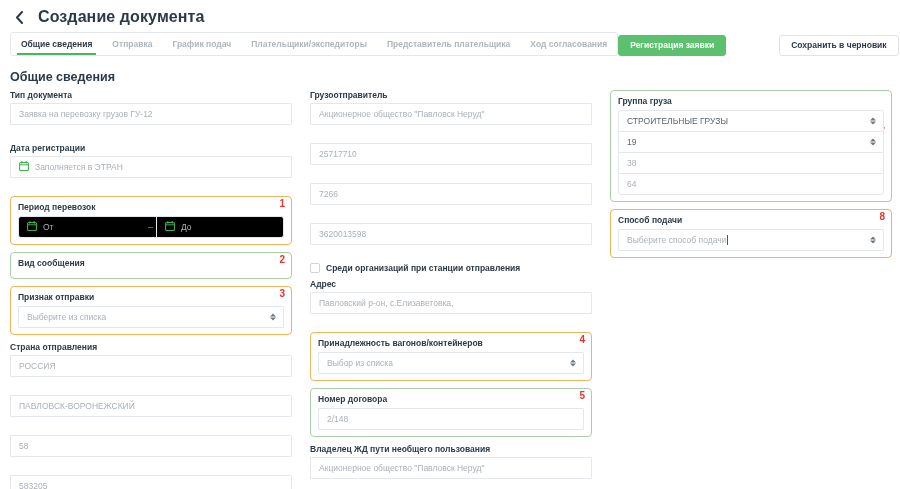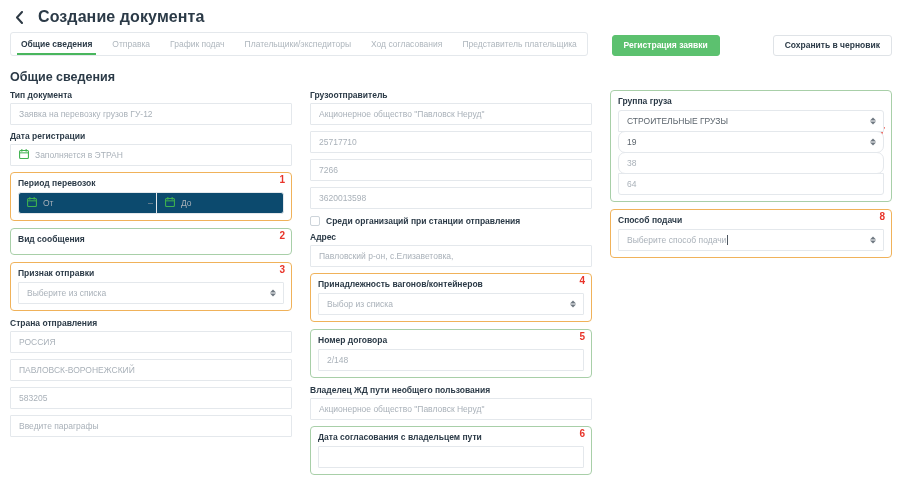--- a/index.html
+++ b/index.html
@@ -40,21 +40,21 @@
     border: 1px solid #e4e8ec; border-bottom: 1px solid #e4e8ec;
     border-radius: 3px;
     background: #fff;
     height: 24px;
   }
   .tab {
     position: relative;
     display: flex; align-items: center;
     padding: 0 10px;
     font-size: 8.5px; color: #aeb6bd;
-    white-space: nowrap; cursor: pointer;
+    white-space: nowrap; cursor: pointer; font-weight: bold;
   }
   .tab.active { color: #2b3a47; font-weight: bold; }
   .tab.active::after {
     content: ""; position: absolute; left: 6px; right: 6px; bottom: 0;
     height: 2px; background: #49b65d;
   }
   .actions { display: flex; align-items: center; gap: 6px; }
   .btn {
     height: 21px; padding: 0 11px;
     display: flex; align-items: center; justify-content: center;
@@ -72,21 +72,21 @@
 
   
   .columns {
     display: flex; gap: 18px;
     padding: 0 8px 0 10px;
   }
   .col { width: 282px; }
   .col-3 { width: 282px; }
 
   
-  .field { margin-bottom: 6px; }
+  .field { margin-bottom: 18px; }
   .flabel {
     display: block; font-size: 8.5px; font-weight: bold; color: #2b3a47;
     margin-bottom: 3px;
   }
   .control {
     height: 22px; border: 1px solid #e4e8ec; border-radius: 1px;
     background: #fff; display: flex; align-items: center;
     padding: 0 8px; font-size: 8.5px; color: #a9b1b9;
     position: relative;
   }
@@ -99,21 +99,21 @@
   .caret i { display:block; width:0; height:0; border-left:3px solid transparent; border-right:3px solid transparent; }
   .caret i.up { border-bottom: 3.5px solid #6f7881; }
   .caret i.dn { border-top: 3.5px solid #6f7881; }
 
   .cal-icon { margin-right: 6px; flex: 0 0 auto; }
 
   
   .range {
     display: flex; align-items: center;
     height: 22px; border: 1px solid #e4e8ec; border-radius: 3px;
-    background: #0c4a6e; overflow: hidden;
+    background: #000000; overflow: hidden;
   }
   .range .half {
     flex: 1; display: flex; align-items: center; height: 100%;
     padding: 0 8px; font-size: 8.5px; color: #a9b1b9;
   }
   .range .dash {
     flex: 0 0 auto; padding: 0 3px; color: #8d959d; font-size: 9px;
   }
   .range .sep-border { border-left: 1px solid #e4e8ec; }
 
@@ -137,21 +137,21 @@
   .hl.orange { border: 1px solid #f0b25a; }
   .hl.green  { border: 1px solid #a8cfa8; }
   .hl .hl-num {
     position: absolute; right: 6px; top: 2px;
     font-size: 10px; font-weight: bold; color: #e8342a;
     line-height: 1;
   }
   .hl .flabel { margin-bottom: 4px; }
 
   
-  .stack .control { border-radius: 7px; margin-top: -1px; }
+  .stack .control { border-radius: 1px; margin-top: -1px; }
   .stack .control:first-of-type { border-radius: 3px 3px 0 0; margin-top: 0; }
   .stack .control:last-of-type { border-radius: 0 0 3px 3px; }
   .txt-cursor {
     display: inline-block; width: 1px; height: 10px;
     background: #4c555e; margin-left: 1px; vertical-align: middle;
   }
 </style>
 </head>
 <body>
 
@@ -176,24 +176,24 @@
       <div class="tab">
         <span>Отправка</span>
       </div>
       <div class="tab">
         <span>График подач</span>
       </div>
       <div class="tab">
         <span>Плательщики/экспедиторы</span>
       </div>
       <div class="tab">
+        <span>Представитель плательщика</span>
+      </div>
+      <div class="tab">
         <span>Ход согласования</span>
-      </div>
-      <div class="tab">
-        <span>Представитель плательщика</span>
       </div>
     </div>
     <div class="actions">
       <div class="btn btn-primary">Регистрация заявки</div>
       <div class="btn btn-secondary">Сохранить в черновик</div>
     </div>
   </div>
 
   <div class="section-title">Общие сведения</div>
 
@@ -277,20 +277,25 @@
         </div>
       </div>
 
       <div class="field">
         <div class="control">
           <span>ПАВЛОВСК-ВОРОНЕЖСКИЙ</span>
         </div>
       </div>
       <div class="field">
         <div class="control">
+          <span>58</span>
+        </div>
+      </div>
+      <div class="field">
+        <div class="control">
           <span>583205</span>
         </div>
       </div>
       <div class="field">
         <div class="control">
           <span>Введите параграфы</span>
         </div>
       </div>
 
     </div>

